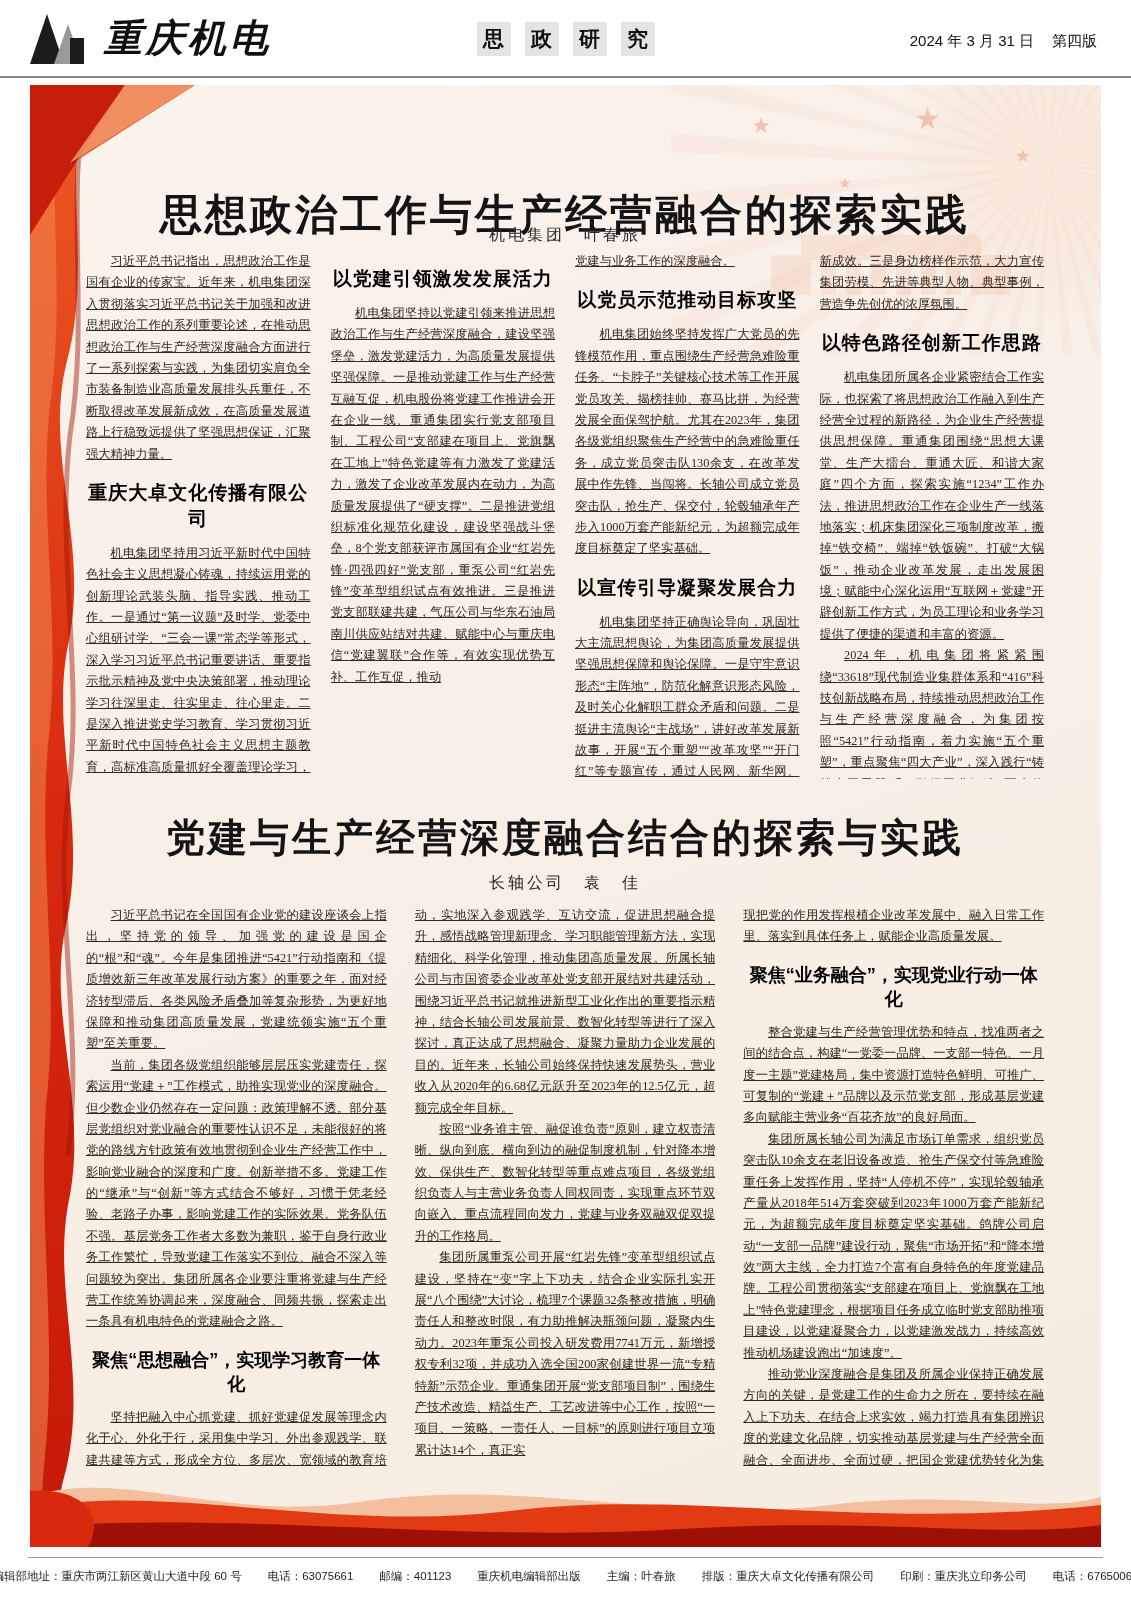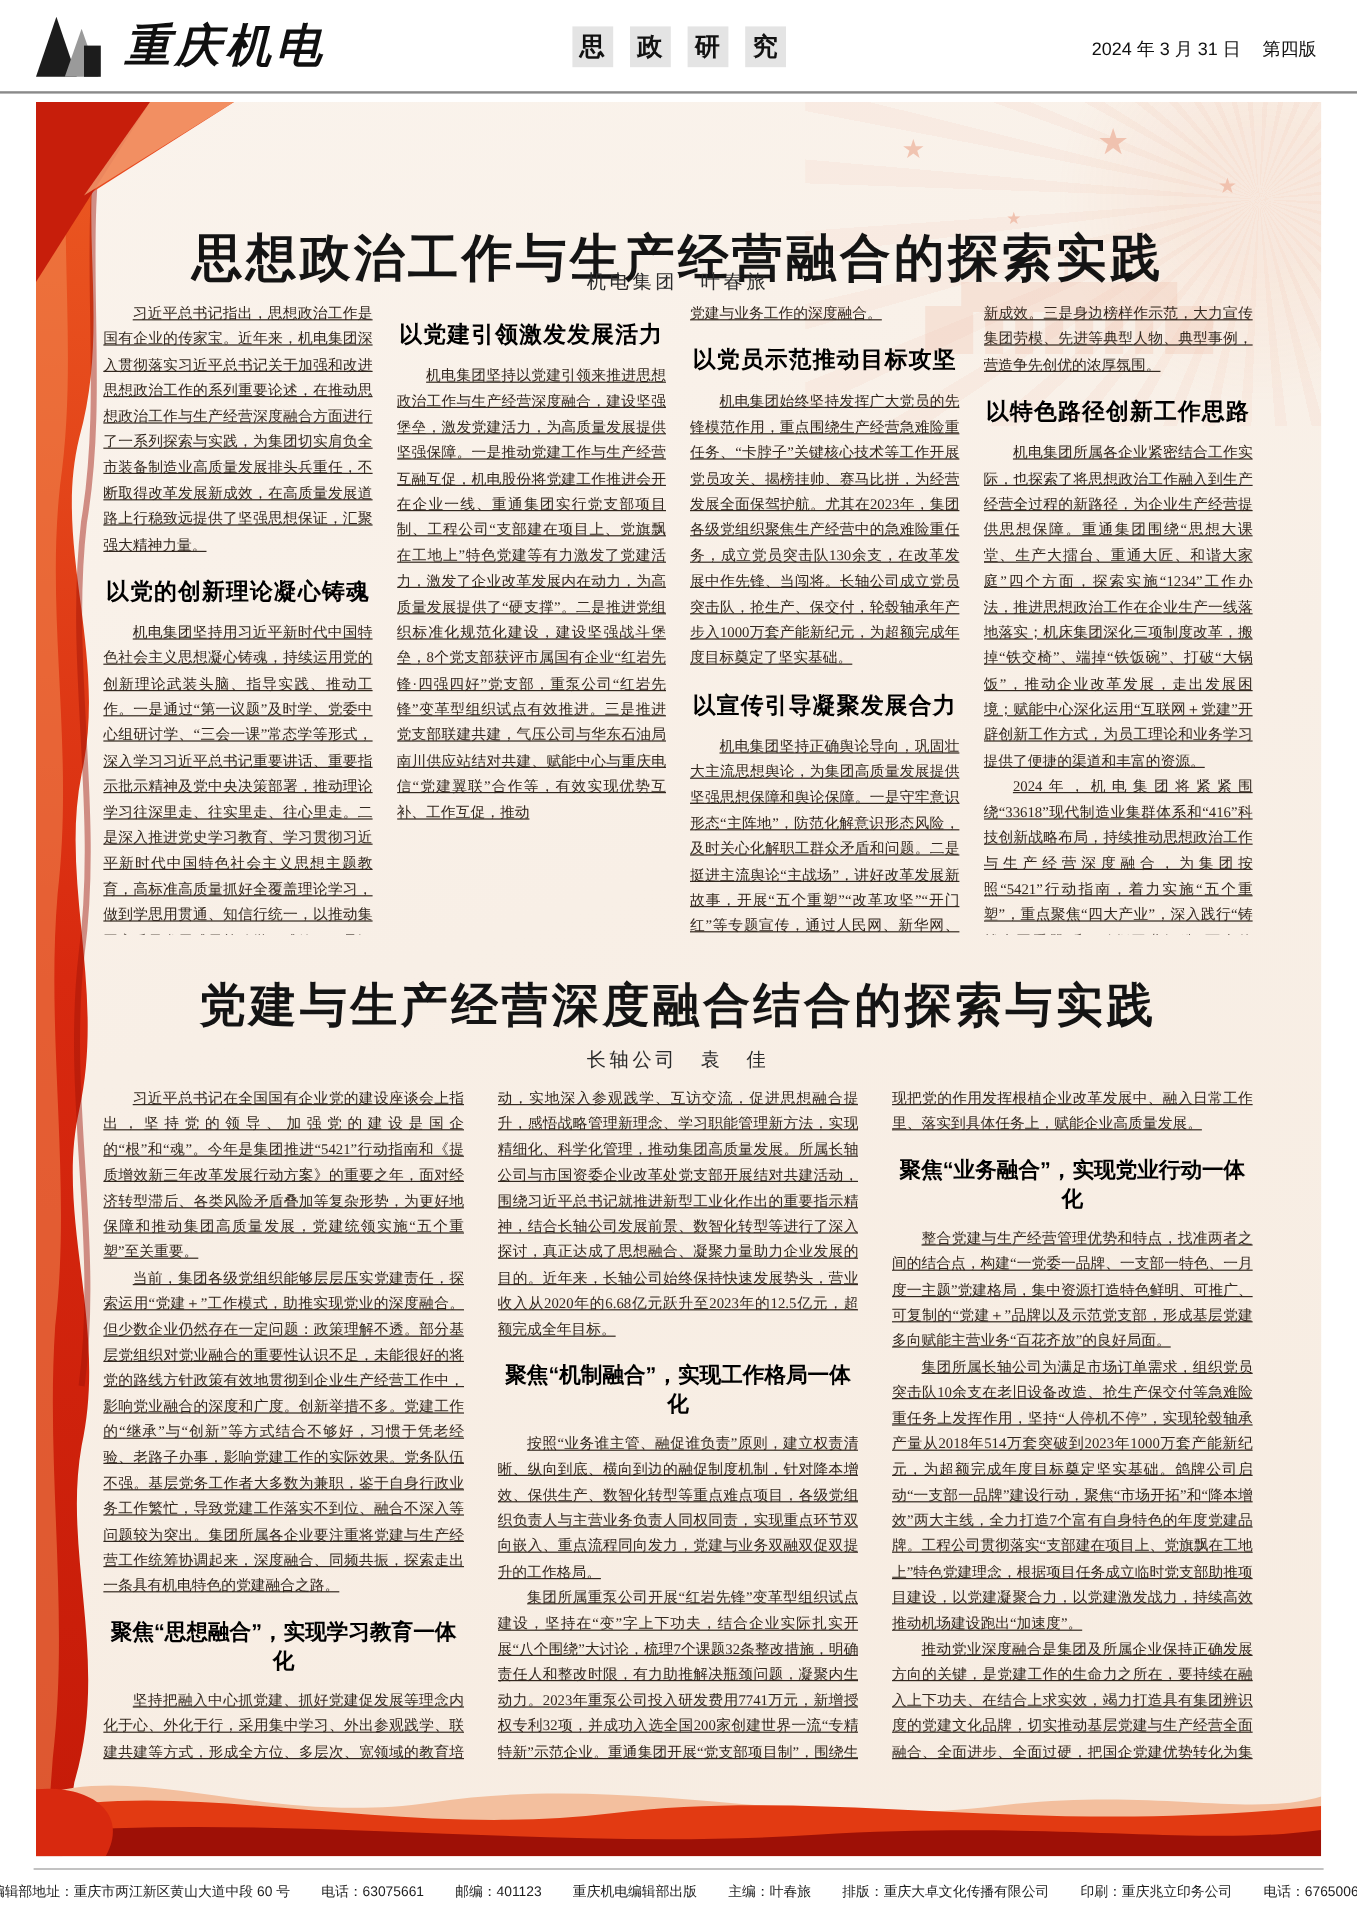--- a/index.html
+++ b/index.html
@@ -140,21 +140,21 @@
     <path d="M0,80 L0,60 C210,44 430,76 650,62 C850,50 970,72 1071,58 L1071,80 Z" fill="#9e1006"></path>
     <path d="M0,24 C46,20 78,44 58,80 L0,80 Z" fill="#d8290f"></path>
   </svg>
 
   <h1 class="a-title a1-title">思想政治工作与生产经营融合的探索实践</h1>
   <div class="byline a1-byline">机电集团　叶春旅</div>
 
   <div class="cols a1-cols">
     <div class="col">
       <p class="para">习近平总书记指出，思想政治工作是国有企业的传家宝。近年来，机电集团深入贯彻落实习近平总书记关于加强和改进思想政治工作的系列重要论述，在推动思想政治工作与生产经营深度融合方面进行了一系列探索与实践，为集团切实肩负全市装备制造业高质量发展排头兵重任，不断取得改革发展新成效，在高质量发展道路上行稳致远提供了坚强思想保证，汇聚强大精神力量。</p>
-      <h3 class="sub">以党的创新理论凝心铸魂</h3>
+      <h3 class="sub">重庆大卓文化传播有限公司</h3>
       <p class="para">机电集团坚持用习近平新时代中国特色社会主义思想凝心铸魂，持续运用党的创新理论武装头脑、指导实践、推动工作。一是通过“第一议题”及时学、党委中心组研讨学、“三会一课”常态学等形式，深入学习习近平总书记重要讲话、重要指示批示精神及党中央决策部署，推动理论学习往深里走、往实里走、往心里走。二是深入推进党史学习教育、学习贯彻习近平新时代中国特色社会主义思想主题教育，高标准高质量抓好全覆盖理论学习，做到学思用贯通、知信行统一，以推动集团高质量发展成果检验学习成效。三是深入开展党的二十大精神、党史学习教育、学习贯</p>
     </div>
     <div class="col">
       <h3 class="sub">以党建引领激发发展活力</h3>
       <p class="para">机电集团坚持以党建引领来推进思想政治工作与生产经营深度融合，建设坚强堡垒，激发党建活力，为高质量发展提供坚强保障。一是推动党建工作与生产经营互融互促，机电股份将党建工作推进会开在企业一线、重通集团实行党支部项目制、工程公司“支部建在项目上、党旗飘在工地上”特色党建等有力激发了党建活力，激发了企业改革发展内在动力，为高质量发展提供了“硬支撑”。二是推进党组织标准化规范化建设，建设坚强战斗堡垒，8个党支部获评市属国有企业“红岩先锋·四强四好”党支部，重泵公司“红岩先锋”变革型组织试点有效推进。三是推进党支部联建共建，气压公司与华东石油局南川供应站结对共建、赋能中心与重庆电信“党建翼联”合作等，有效实现优势互补、工作互促，推动</p>
     </div>
     <div class="col">
       <p class="cont">党建与业务工作的深度融合。</p>
       <h3 class="sub">以党员示范推动目标攻坚</h3>
       <p class="para">机电集团始终坚持发挥广大党员的先锋模范作用，重点围绕生产经营急难险重任务、“卡脖子”关键核心技术等工作开展党员攻关、揭榜挂帅、赛马比拼，为经营发展全面保驾护航。尤其在2023年，集团各级党组织聚焦生产经营中的急难险重任务，成立党员突击队130余支，在改革发展中作先锋、当闯将。长轴公司成立党员突击队，抢生产、保交付，轮毂轴承年产步入1000万套产能新纪元，为超额完成年度目标奠定了坚实基础。</p>
@@ -175,21 +175,20 @@
   <div class="cols a2-cols">
     <div class="col">
       <p class="para">习近平总书记在全国国有企业党的建设座谈会上指出，坚持党的领导、加强党的建设是国企的“根”和“魂”。今年是集团推进“5421”行动指南和《提质增效新三年改革发展行动方案》的重要之年，面对经济转型滞后、各类风险矛盾叠加等复杂形势，为更好地保障和推动集团高质量发展，党建统领实施“五个重塑”至关重要。</p>
       <p class="para">当前，集团各级党组织能够层层压实党建责任，探索运用“党建＋”工作模式，助推实现党业的深度融合。但少数企业仍然存在一定问题：政策理解不透。部分基层党组织对党业融合的重要性认识不足，未能很好的将党的路线方针政策有效地贯彻到企业生产经营工作中，影响党业融合的深度和广度。创新举措不多。党建工作的“继承”与“创新”等方式结合不够好，习惯于凭老经验、老路子办事，影响党建工作的实际效果。党务队伍不强。基层党务工作者大多数为兼职，鉴于自身行政业务工作繁忙，导致党建工作落实不到位、融合不深入等问题较为突出。集团所属各企业要注重将党建与生产经营工作统筹协调起来，深度融合、同频共振，探索走出一条具有机电特色的党建融合之路。</p>
       <h3 class="sub">聚焦“思想融合”，实现学习教育一体化</h3>
       <p class="para">坚持把融入中心抓党建、抓好党建促发展等理念内化于心、外化于行，采用集中学习、外出参观践学、联建共建等方式，形成全方位、多层次、宽领域的教育培训体系。</p>
 
     </div>
     <div class="col">
       <p class="cont">动，实地深入参观践学、互访交流，促进思想融合提升，感悟战略管理新理念、学习职能管理新方法，实现精细化、科学化管理，推动集团高质量发展。所属长轴公司与市国资委企业改革处党支部开展结对共建活动，围绕习近平总书记就推进新型工业化作出的重要指示精神，结合长轴公司发展前景、数智化转型等进行了深入探讨，真正达成了思想融合、凝聚力量助力企业发展的目的。近年来，长轴公司始终保持快速发展势头，营业收入从2020年的6.68亿元跃升至2023年的12.5亿元，超额完成全年目标。</p>
-      <h3 class="sub">聚焦“机制融合”，实现工作格局一体化</h3>
       <p class="para">按照“业务谁主管、融促谁负责”原则，建立权责清晰、纵向到底、横向到边的融促制度机制，针对降本增效、保供生产、数智化转型等重点难点项目，各级党组织负责人与主营业务负责人同权同责，实现重点环节双向嵌入、重点流程同向发力，党建与业务双融双促双提升的工作格局。</p>
       <p class="para">集团所属重泵公司开展“红岩先锋”变革型组织试点建设，坚持在“变”字上下功夫，结合企业实际扎实开展“八个围绕”大讨论，梳理7个课题32条整改措施，明确责任人和整改时限，有力助推解决瓶颈问题，凝聚内生动力。2023年重泵公司投入研发费用7741万元，新增授权专利32项，并成功入选全国200家创建世界一流“专精特新”示范企业。重通集团开展“党支部项目制”，围绕生产技术改造、精益生产、工艺改进等中心工作，按照“一项目、一策略、一责任人、一目标”的原则进行项目立项累计达14个，真正实</p>
     </div>
     <div class="col">
       <p class="cont">现把党的作用发挥根植企业改革发展中、融入日常工作里、落实到具体任务上，赋能企业高质量发展。</p>
       <h3 class="sub">聚焦“业务融合”，实现党业行动一体化</h3>
       <p class="para">整合党建与生产经营管理优势和特点，找准两者之间的结合点，构建“一党委一品牌、一支部一特色、一月度一主题”党建格局，集中资源打造特色鲜明、可推广、可复制的“党建＋”品牌以及示范党支部，形成基层党建多向赋能主营业务“百花齐放”的良好局面。</p>
       <p class="para">集团所属长轴公司为满足市场订单需求，组织党员突击队10余支在老旧设备改造、抢生产保交付等急难险重任务上发挥作用，坚持“人停机不停”，实现轮毂轴承产量从2018年514万套突破到2023年1000万套产能新纪元，为超额完成年度目标奠定坚实基础。鸽牌公司启动“一支部一品牌”建设行动，聚焦“市场开拓”和“降本增效”两大主线，全力打造7个富有自身特色的年度党建品牌。工程公司贯彻落实“支部建在项目上、党旗飘在工地上”特色党建理念，根据项目任务成立临时党支部助推项目建设，以党建凝聚合力，以党建激发战力，持续高效推动机场建设跑出“加速度”。</p>
       <p class="para">推动党业深度融合是集团及所属企业保持正确发展方向的关键，是党建工作的生命力之所在，要持续在融入上下功夫、在结合上求实效，竭力打造具有集团辨识度的党建文化品牌，切实推动基层党建与生产经营全面融合、全面进步、全面过硬，把国企党建优势转化为集团高质量发展强势，为集团蹄疾步稳迈向“成为中国一流的装备智造集团”提供坚强组织保障。</p>
     </div>

